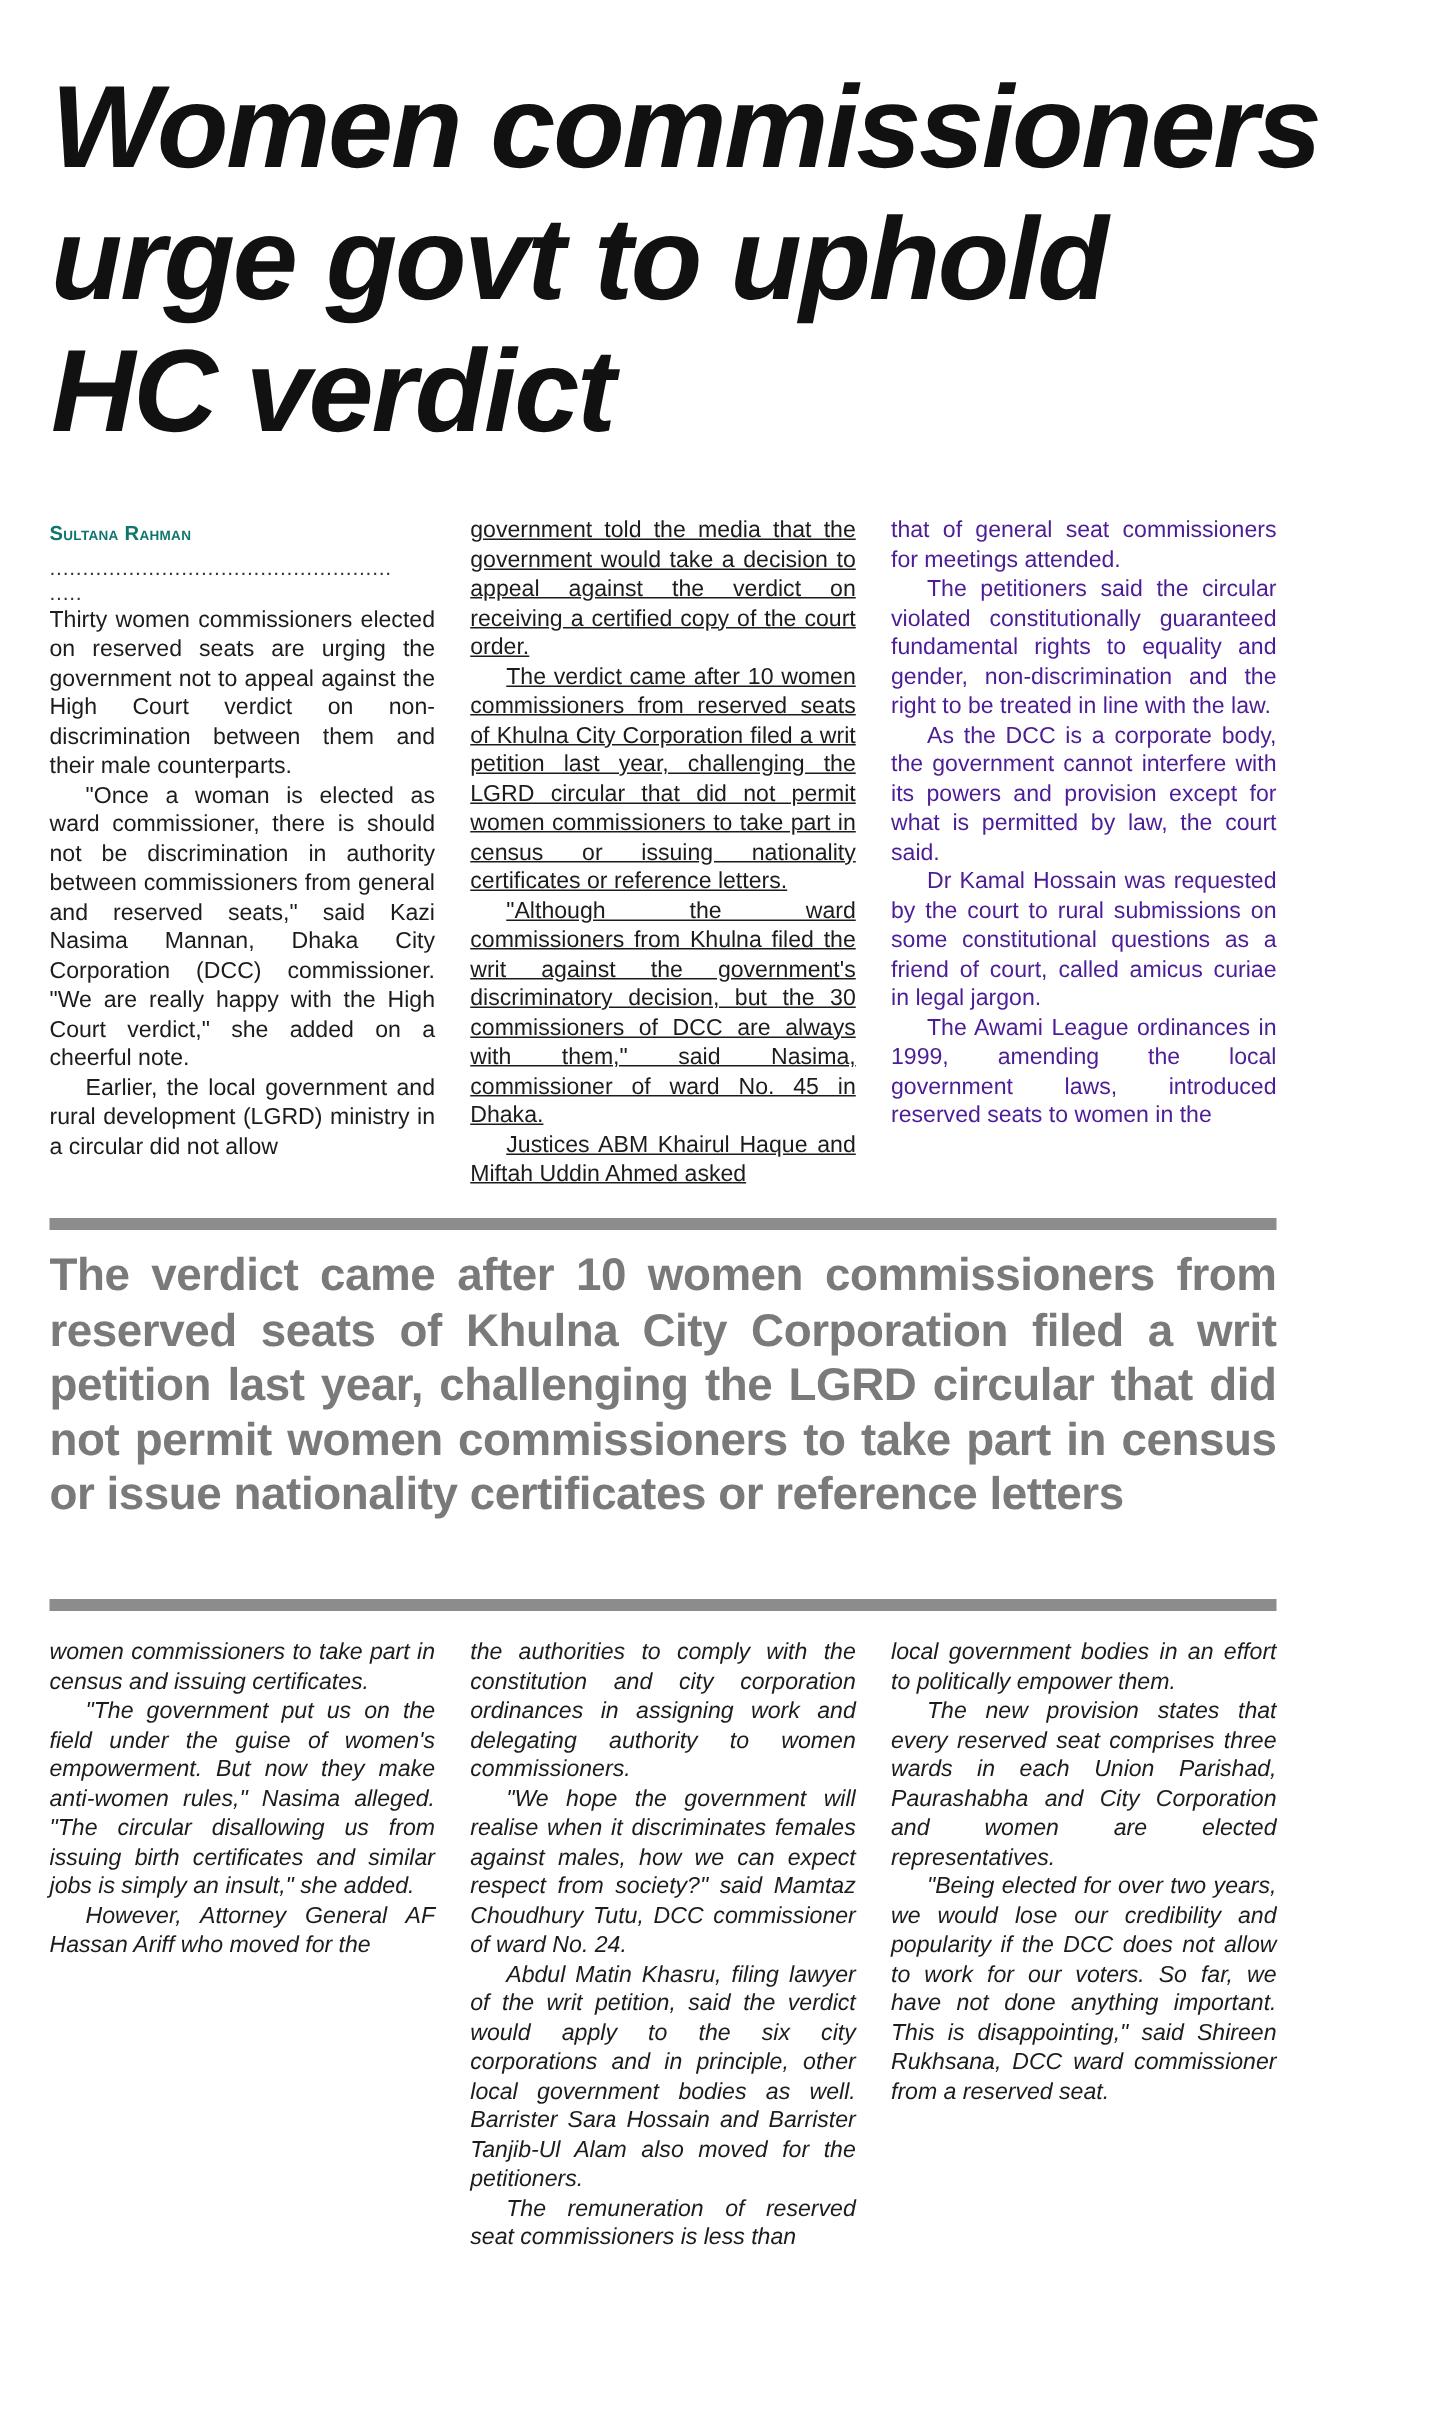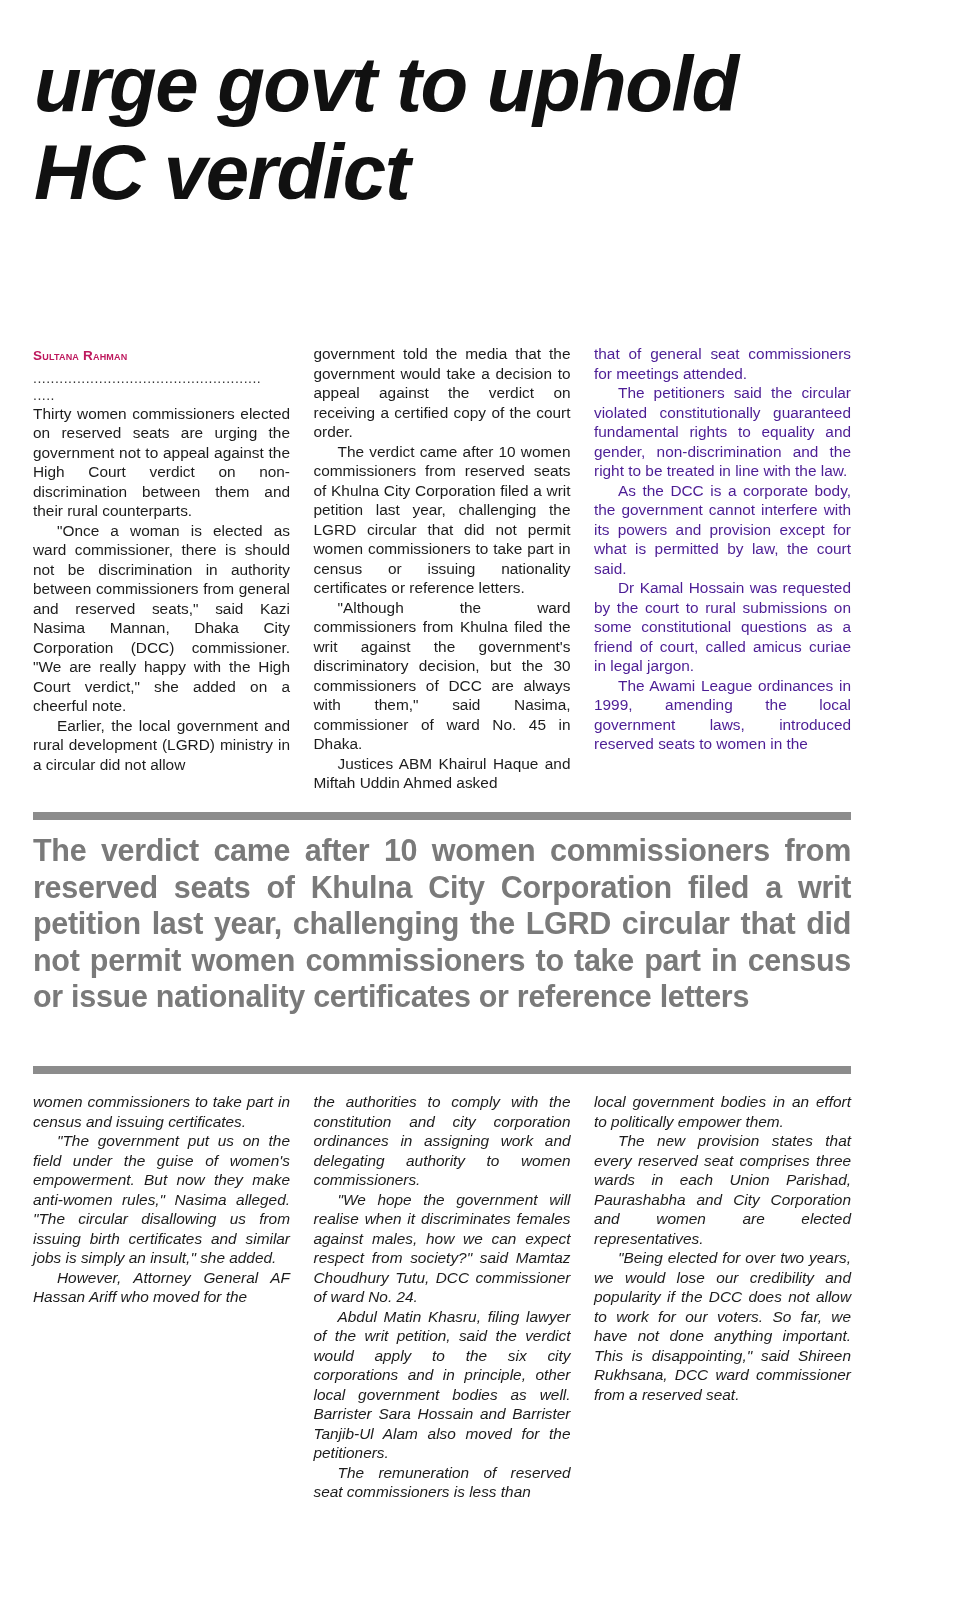--- a/index.html
+++ b/index.html
@@ -12,51 +12,52 @@
   }
   .headline span { display: block; }
   .cols { position: absolute; left: 33px; width: 818px; display: flex; justify-content: space-between; }
   .cols.top { top: 344px; height: 452px; }
   .cols.bottom { top: 1092px; height: 440px; font-style: italic; }
   .col { width: 257px; font-family: "Liberation Sans", sans-serif; font-size: 15.4px; line-height: 19.5px; color: #1c1c1c; }
   .col p { margin: 0; text-align: justify; text-align-last: left; hyphens: none; }
   .col p.indent { text-indent: 24px; }
   .byline {
     font-family: "Liberation Sans", sans-serif; font-weight: 700; font-size: 13.5px;
-    letter-spacing: 0.2px; color: #be185d; margin: 2px 0 4px 0; font-variant: small-caps;
+    letter-spacing: 0.2px; color: #0f766e; margin: 2px 0 4px 0; font-variant: small-caps;
   }
   .dots { font-size: 14px; line-height: 17px; color: #333; letter-spacing: 0.5px; overflow: hidden; white-space: nowrap; }
   .rule { position: absolute; left: 33px; width: 818px; height: 8px; background: #8c8c8c; }
   .rule.r1 { top: 812px; }
   .rule.r2 { top: 1066px; }
   .pullquote {
     position: absolute; left: 33px; top: 832px; width: 818px; margin: 0;
     font-family: "Liberation Sans", sans-serif; font-weight: 700;
     font-size: 30.5px; line-height: 36.5px; color: #7a7a7a;
     text-align: justify; text-align-last: left; letter-spacing: -0.3px;
   }
 </style>
 </head>
 <body>
 
 <h1 class="headline">
+  <span>Women commissioners</span>
   <span>urge govt to uphold</span>
   <span>HC verdict</span>
 </h1>
 
 <div class="cols top">
   <div class="col" style="color: rgb(28, 28, 28);">
     <div class="byline">Sultana Rahman</div>
     <div class="dots">....................................................</div>
     <div class="dots">.....</div>
-    <p>Thirty women commissioners elected on reserved seats are urging the government not to appeal against the High Court verdict on non-discrimination between them and their rural counterparts.</p>
+    <p>Thirty women commissioners elected on reserved seats are urging the government not to appeal against the High Court verdict on non-discrimination between them and their male counterparts.</p>
     <p class="indent">"Once a woman is elected as ward commissioner, there is should not be discrimination in authority between commissioners from general and reserved seats," said Kazi Nasima Mannan, Dhaka City Corporation (DCC) commissioner. "We are really happy with the High Court verdict," she added on a cheerful note.</p>
     <p class="indent">Earlier, the local government and rural development (LGRD) ministry in a circular did not allow</p>
   </div>
-  <div class="col" style="color: rgb(28, 28, 28);">
+  <div class="col" style="color: rgb(28, 28, 28); text-decoration: underline;">
     <p>government told the media that the government would take a decision to appeal against the verdict on receiving a certified copy of the court order.</p>
     <p class="indent">The verdict came after 10 women commissioners from reserved seats of Khulna City Corporation filed a writ petition last year, challenging the LGRD circular that did not permit women commissioners to take part in census or issuing nationality certificates or reference letters.</p>
     <p class="indent">"Although the ward commissioners from Khulna filed the writ against the government's discriminatory decision, but the 30 commissioners of DCC are always with them," said Nasima, commissioner of ward No. 45 in Dhaka.</p>
     <p class="indent">Justices ABM Khairul Haque and Miftah Uddin Ahmed asked</p>
   </div>
   <div class="col" style="color: #4c1d95;">
     <p>that of general seat commissioners for meetings attended.</p>
     <p class="indent">The petitioners said the circular violated constitutionally guaranteed fundamental rights to equality and gender, non-discrimination and the right to be treated in line with the law.</p>
     <p class="indent">As the DCC is a corporate body, the government cannot interfere with its powers and provision except for what is permitted by law, the court said.</p>
     <p class="indent">Dr Kamal Hossain was requested by the court to rural submissions on some constitutional questions as a friend of court, called amicus curiae in legal jargon.</p>

